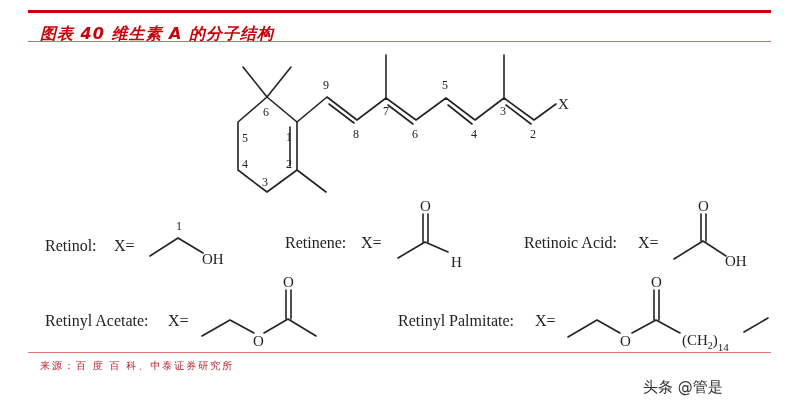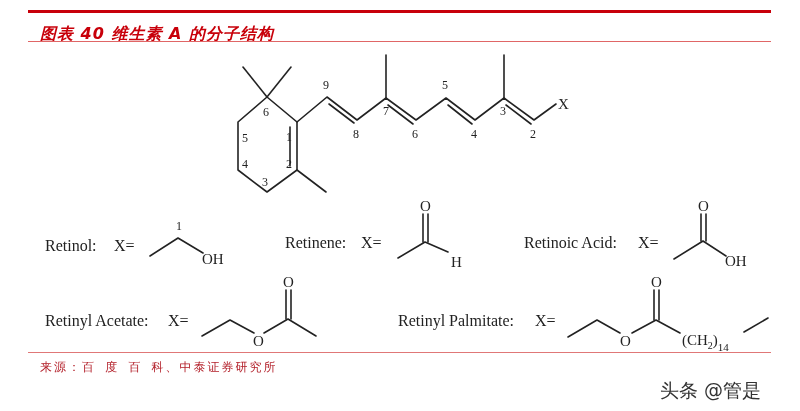--- a/index.html
+++ b/index.html
@@ -1,22 +1,22 @@
 <!DOCTYPE html>
 <html><head>
 <meta charset="utf-8">
 <style>
   html, body { margin: 0; padding: 0; background: #ffffff; }
   body { width: 800px; height: 411px; position: relative; overflow: hidden; font-family: "Liberation Serif", serif; }
   .rule-top { position: absolute; left: 28px; top: 10px; width: 743px; height: 3px; background: #c8000a; }
   .rule-title { position: absolute; left: 28px; top: 41px; width: 743px; height: 1px; background: #e06666; }
   .rule-bottom { position: absolute; left: 28px; top: 352px; width: 743px; height: 1px; background: #e07777; }
   .title { position: absolute; left: 40px; top: 24px; font-family: "DejaVu Sans", sans-serif; font-size: 16px; font-weight: bold; font-style: italic; color: #c8000a; letter-spacing: 1px; white-space: nowrap; }
-  .source { position: absolute; left: 40px; top: 359px; font-family: Liberation Mono, monospace; font-size: 12px; color: #b3202a; letter-spacing: 2px; white-space: nowrap; }
-  .watermark { position: absolute; left: 660px; top: 378px; font-family: "DejaVu Sans", sans-serif; font-size: 19px; color: #333333; white-space: nowrap; }
+  .source { position: absolute; left: 40px; top: 359px; font-family: Liberation Sans, sans-serif; font-size: 10px; color: #b3202a; letter-spacing: 2px; white-space: nowrap; }
+  .watermark { position: absolute; left: 643px; top: 378px; font-family: "DejaVu Sans", sans-serif; font-size: 15px; color: #333333; white-space: nowrap; }
   svg.diagram { position: absolute; left: 0; top: 0; }
   svg text { font-family: "Liberation Serif", serif; fill: #222; }
   .bond { stroke: #222; stroke-width: 1.6; fill: none; stroke-linecap: round; stroke-linejoin: round; }
   .lbl-name { font-size: 16px; }
   .lbl-num { font-size: 12px; }
   .lbl-atom { font-size: 15px; }
 </style>
 </head>
 <body>
 

